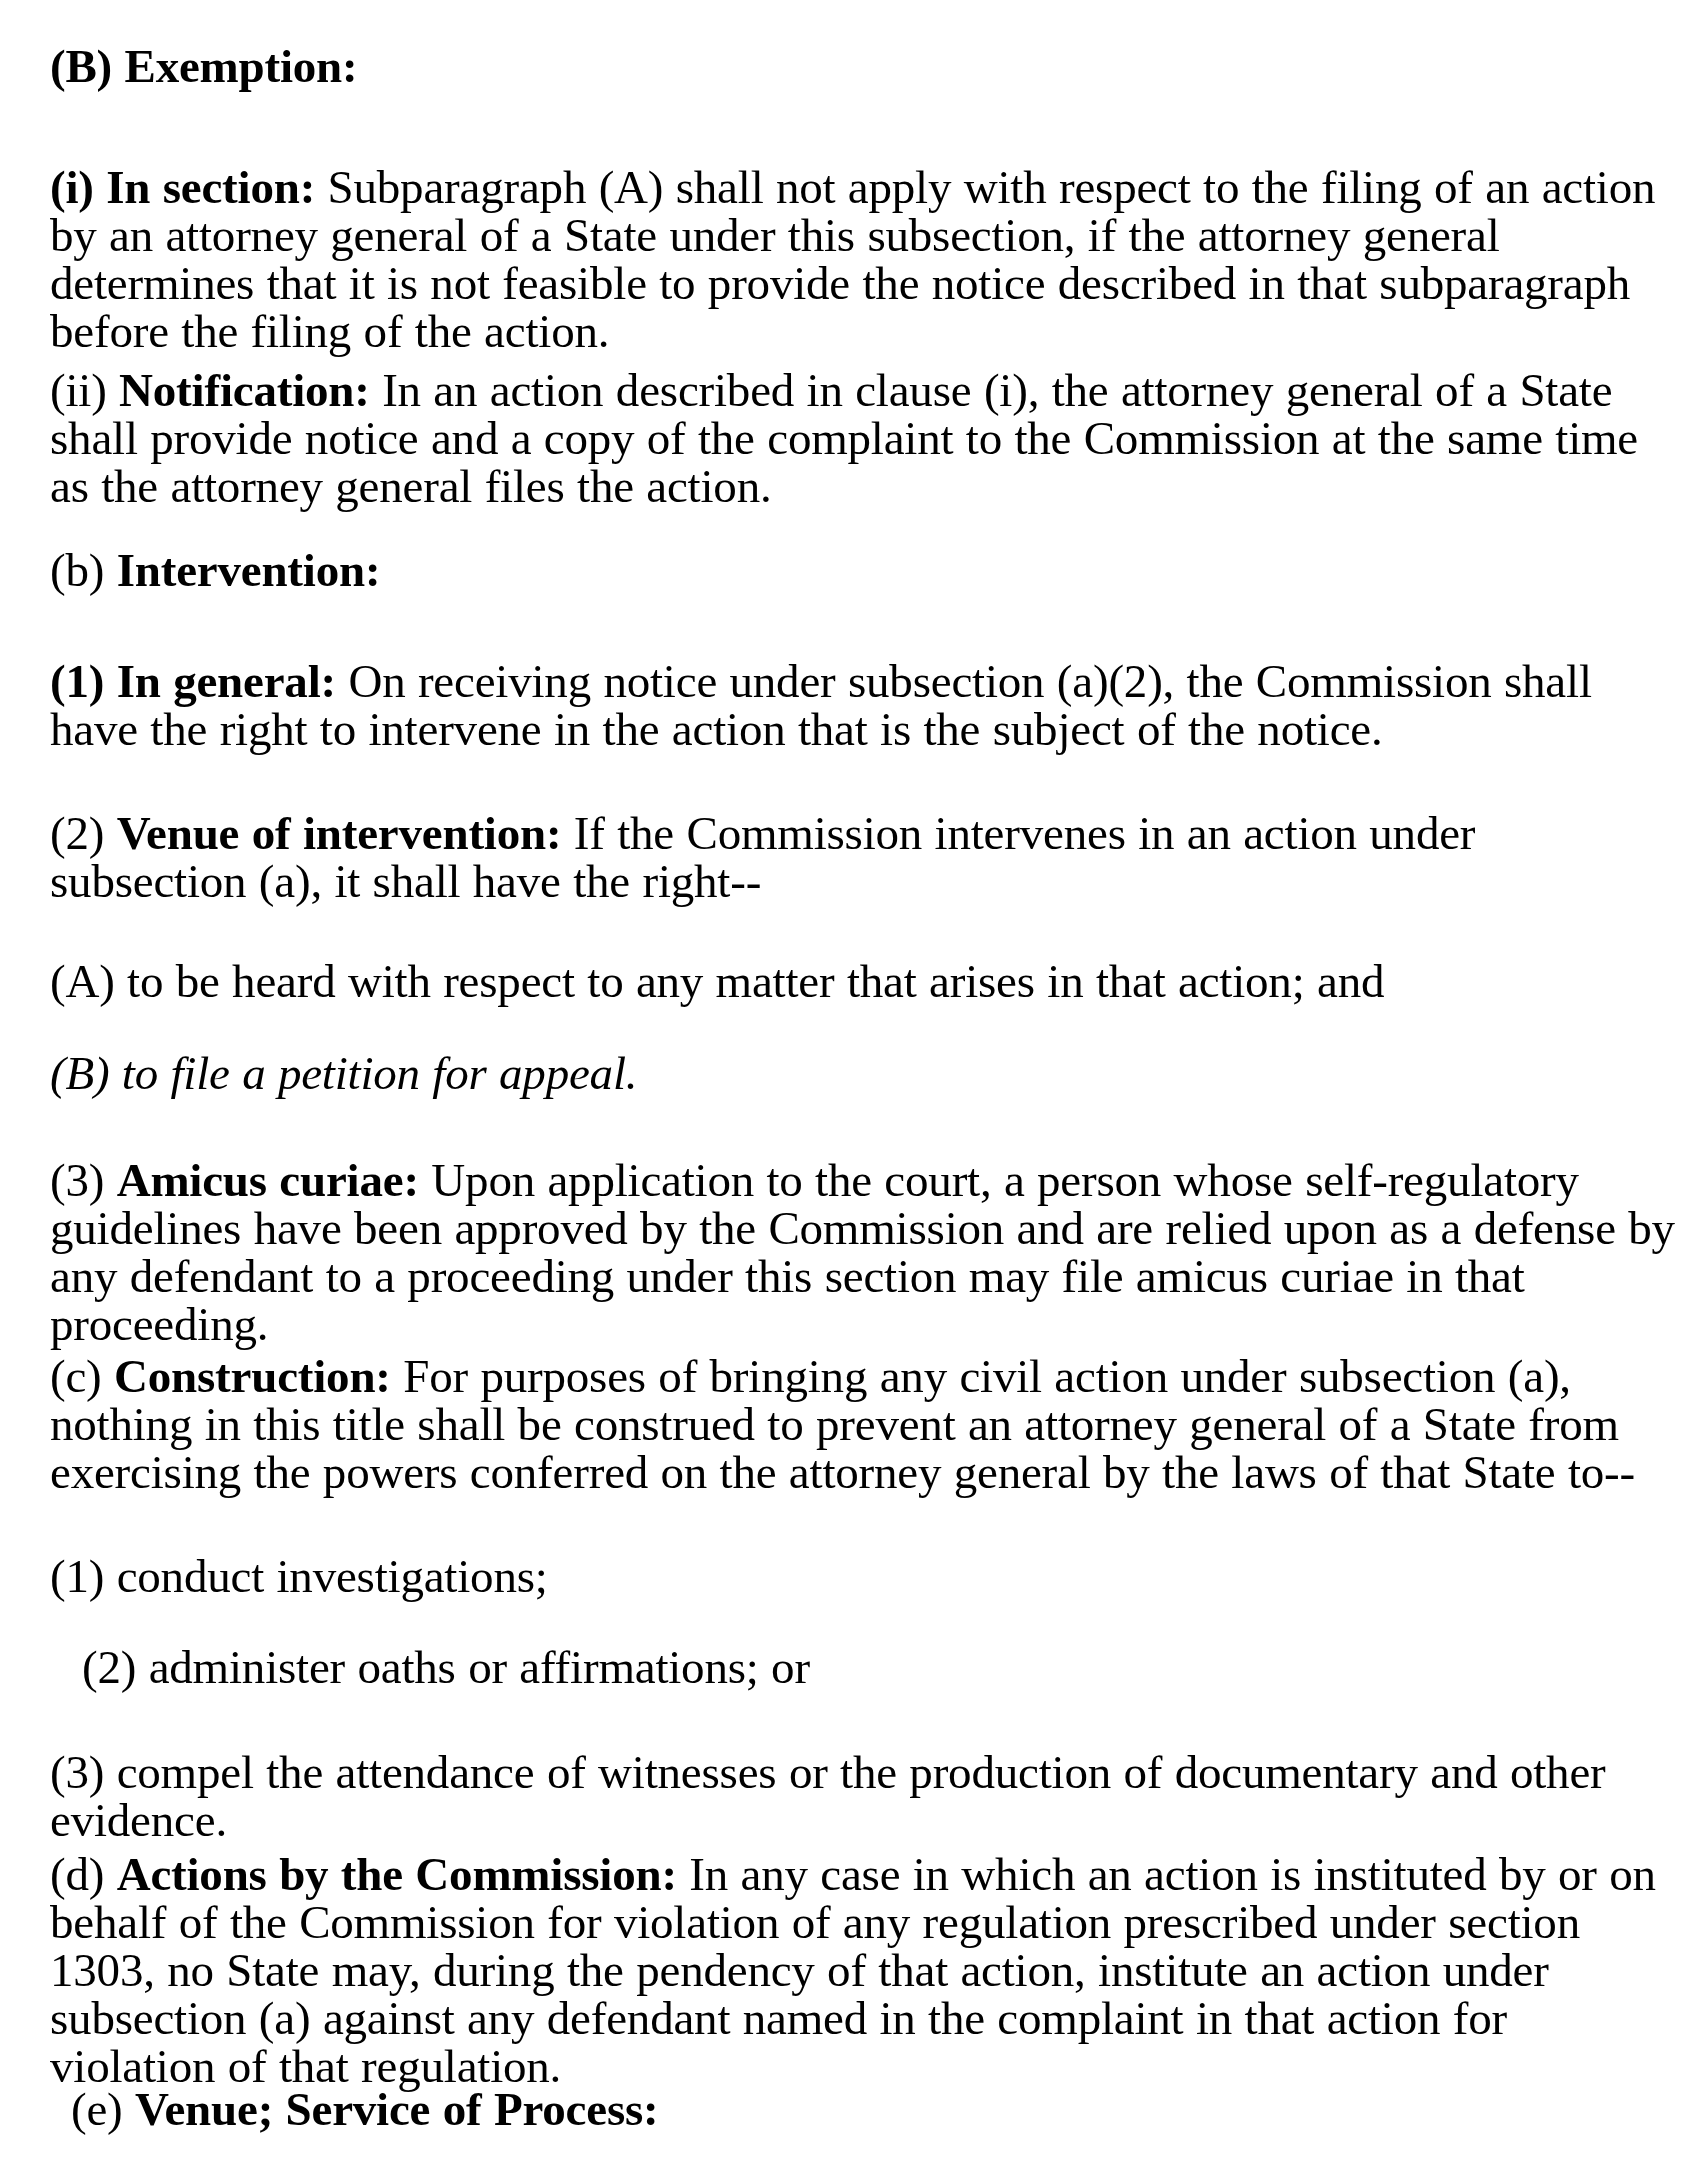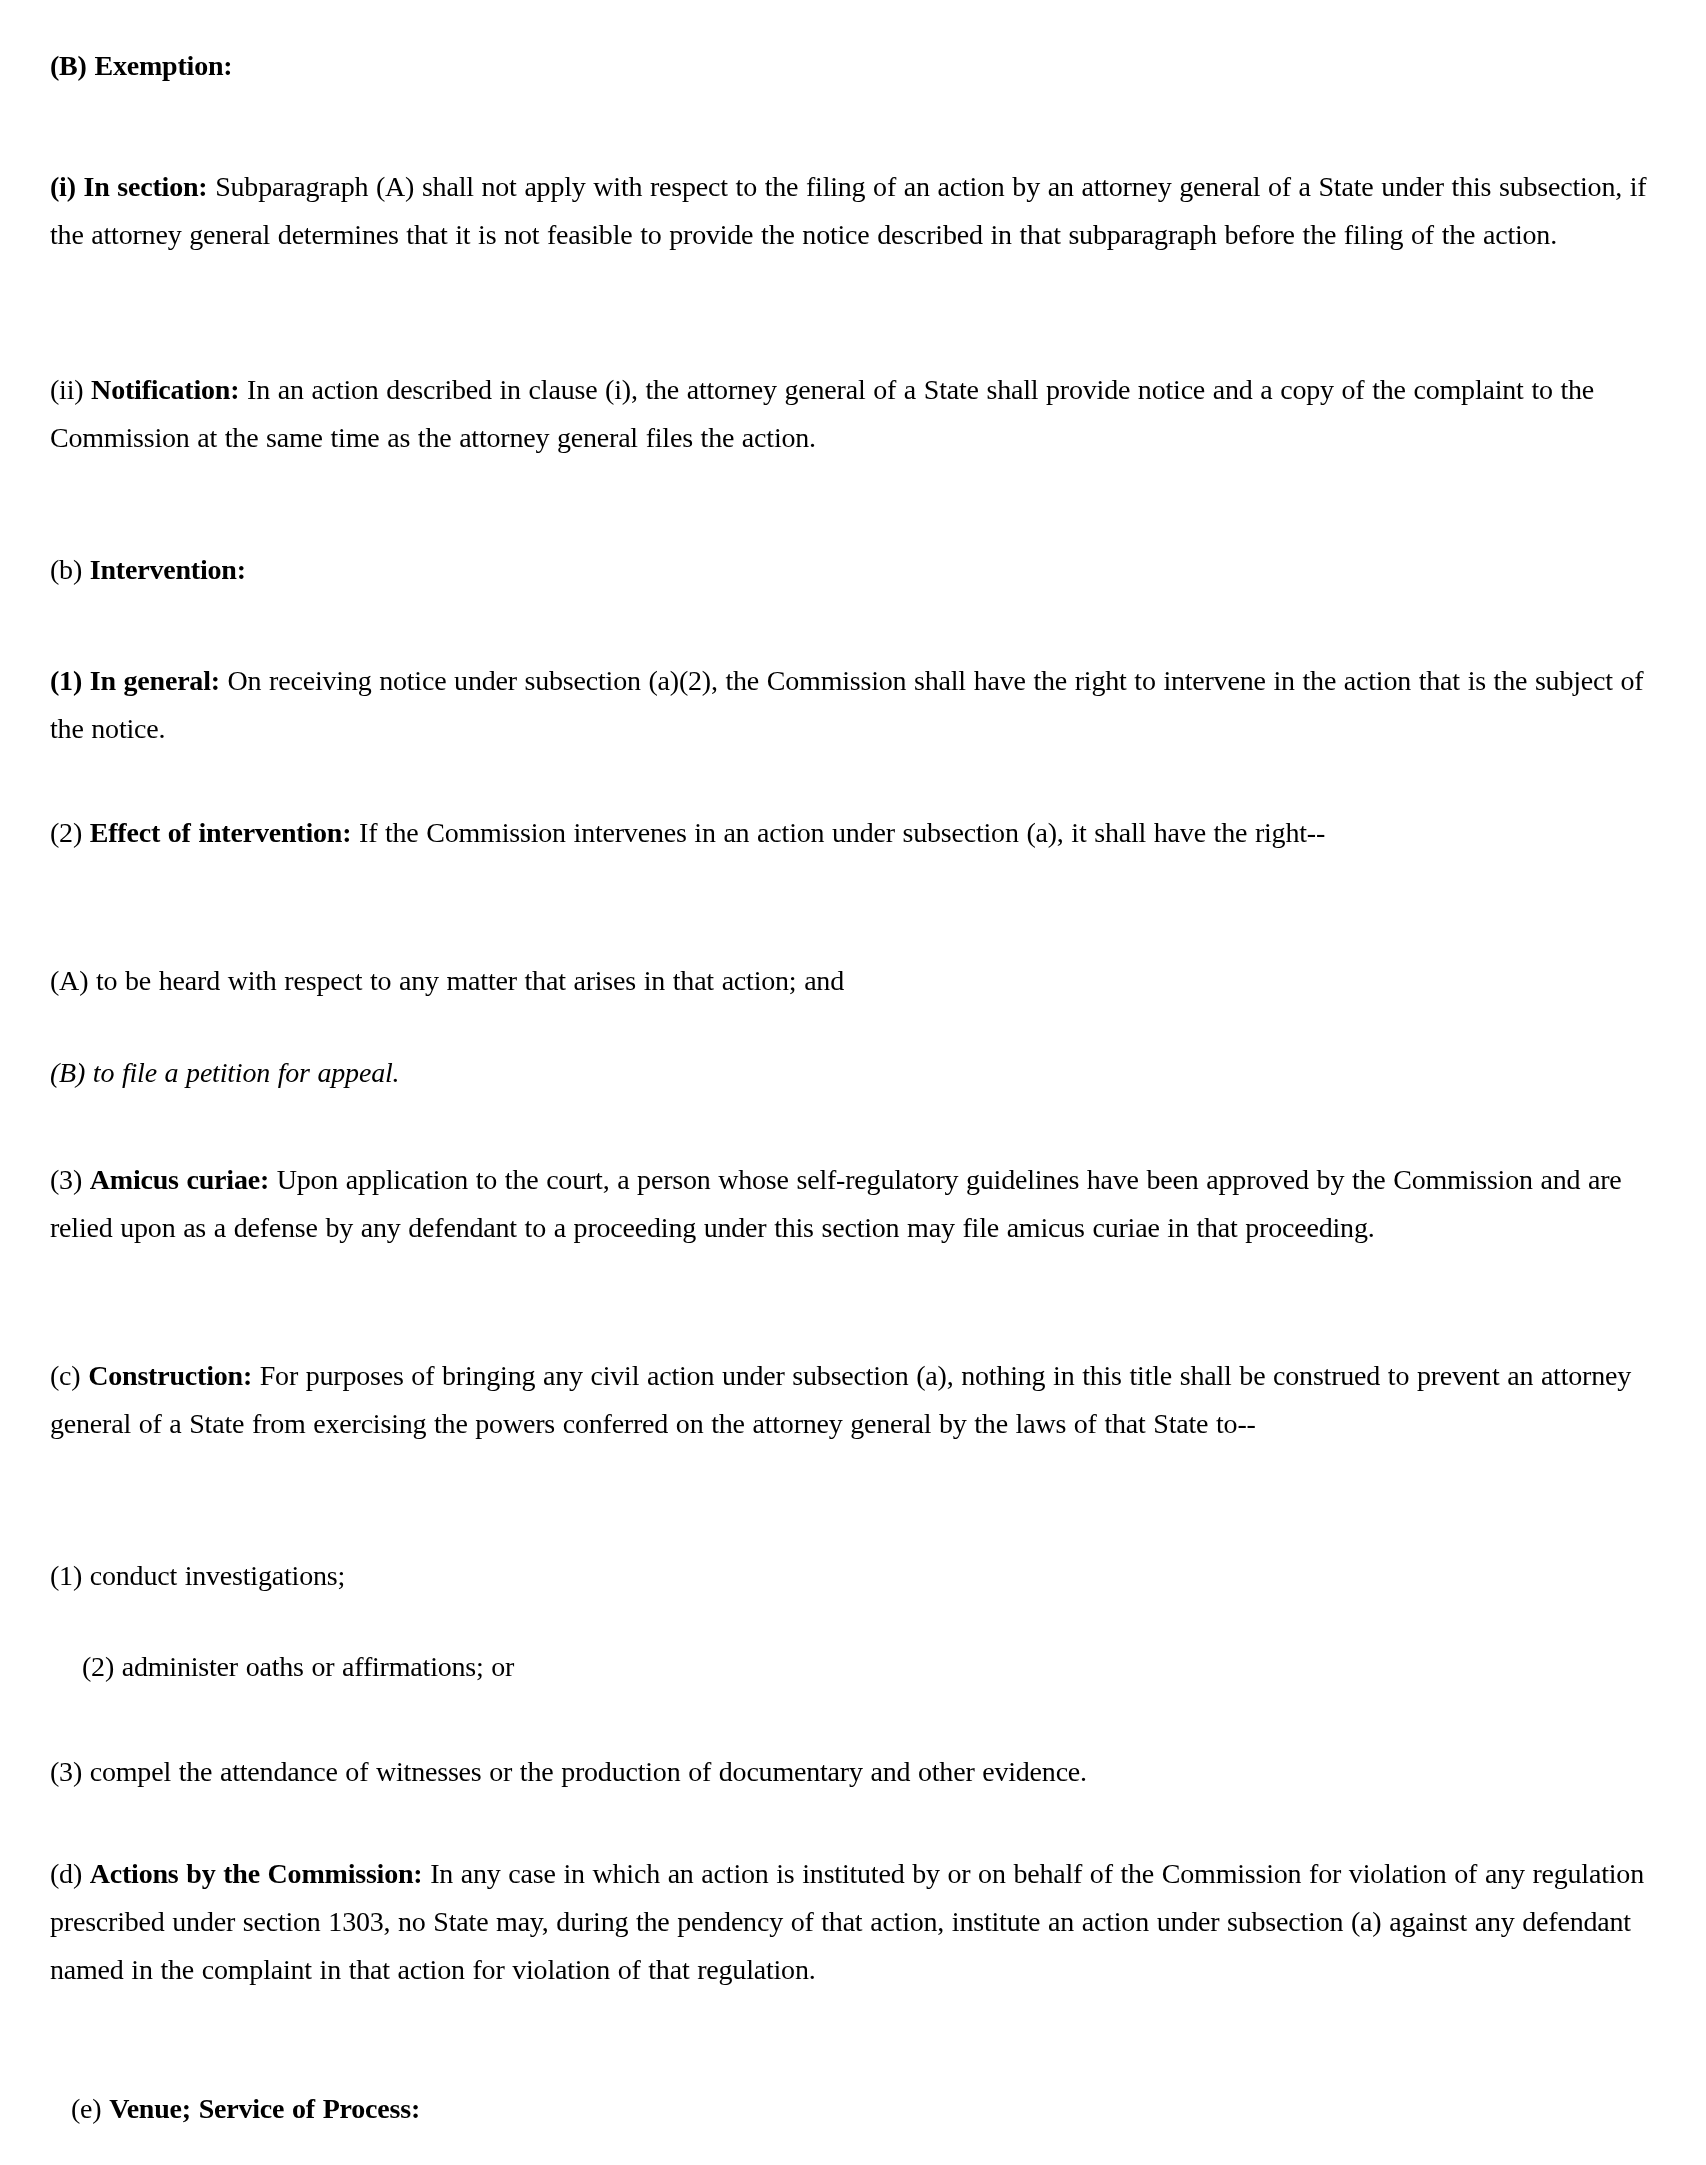--- a/index.html
+++ b/index.html
@@ -18,21 +18,21 @@
   .page {
     position: absolute;
     left: 0; top: 0;
     width: 1707px;
     height: 2165px;
   }
   .para {
     position: absolute;
     left: 50px;
     width: 1626px;
-    font-size: 28px;
+    font-size: 47px;
     line-height: 48px;
     letter-spacing: -0.2px;
     word-spacing: 0.9px;
     margin: 0;
   }
   .para b {
     font-weight: bold;
   }
 </style>
 </head>
@@ -54,21 +54,21 @@
 
   <p class="para" style="top:546px;">
     <span>(b) </span><b>Intervention:</b>
   </p>
 
   <p class="para" style="top:657px;">
     <b>(1) In general:</b><span> On receiving notice under subsection (a)(2), the Commission shall have the right to intervene in the action that is the subject of the notice.</span>
   </p>
 
   <p class="para" style="top:809px;">
-    <span>(2) </span><b>Effect of intervention:</b><span> If the Commission intervenes in an action under subsection (a), it shall have the right--</span>
+    <span>(2) </span><b>Venue of intervention:</b><span> If the Commission intervenes in an action under subsection (a), it shall have the right--</span>
   </p>
 
   <p class="para" style="top:957px;">
     <span>(A) to be heard with respect to any matter that arises in that action; and</span>
   </p>
 
   <p class="para" style="top:1049px;font-style:italic;">
     <span>(B) to file a petition for appeal.</span>
   </p>
 

